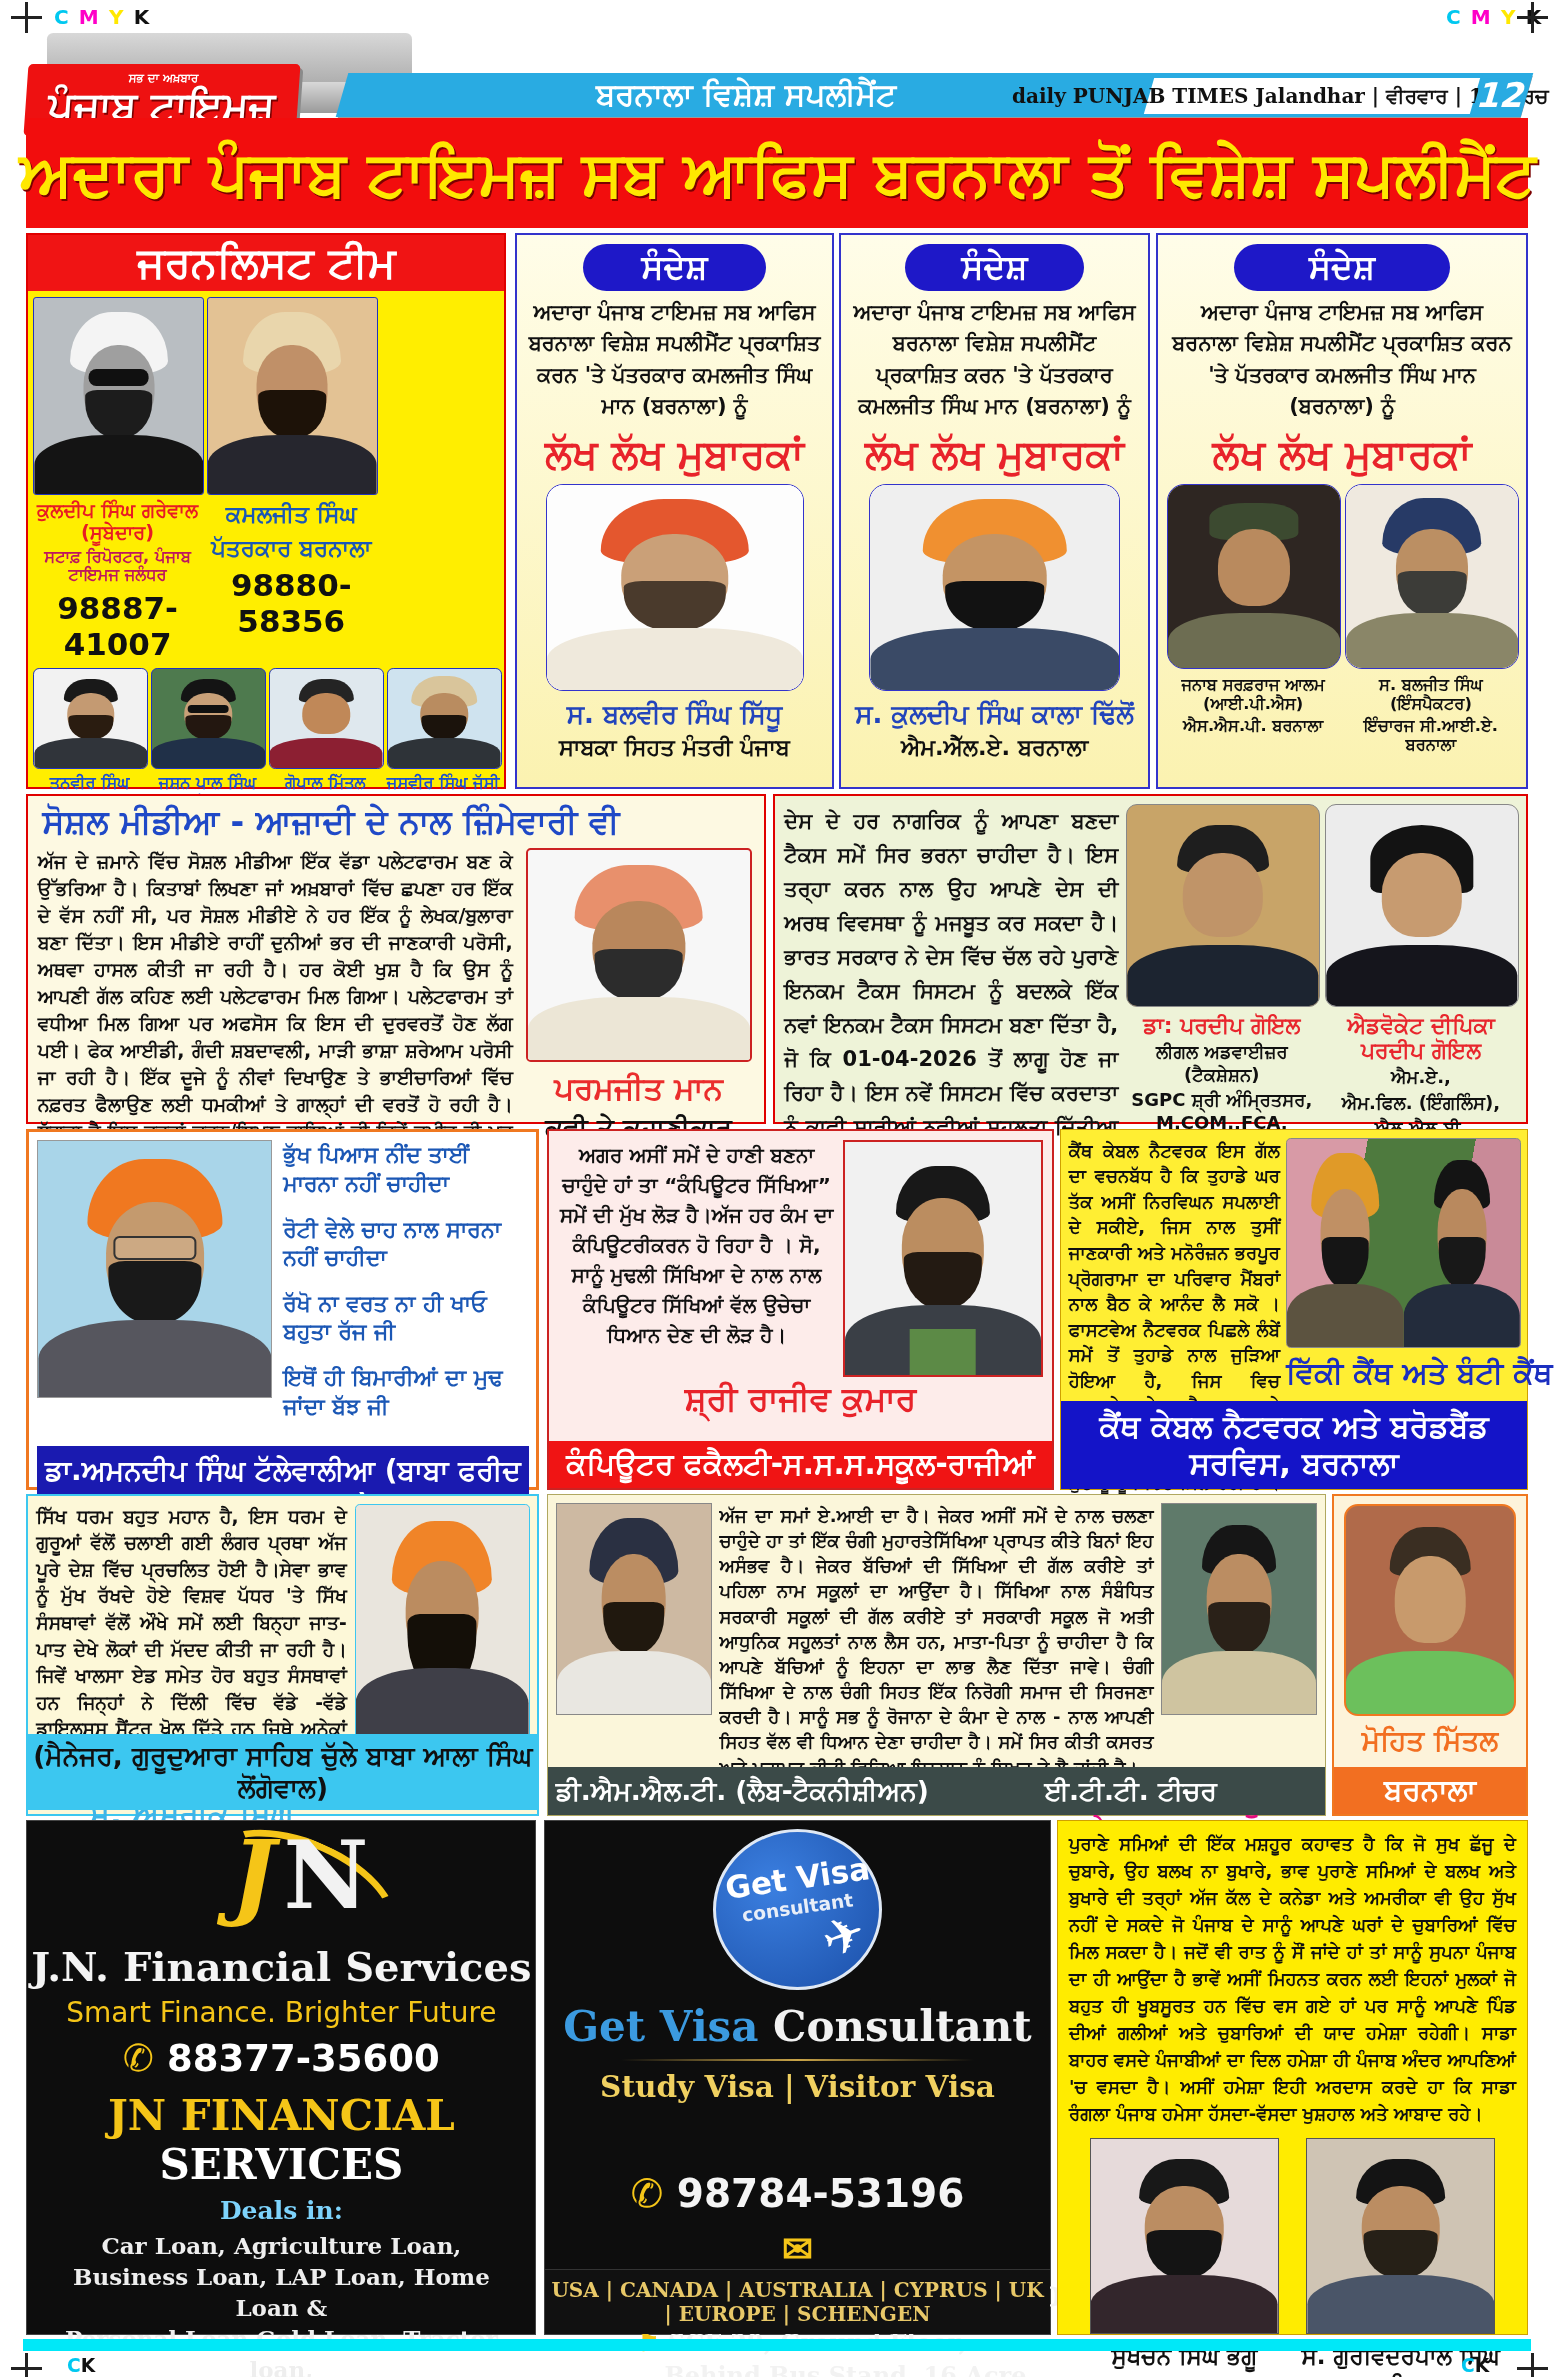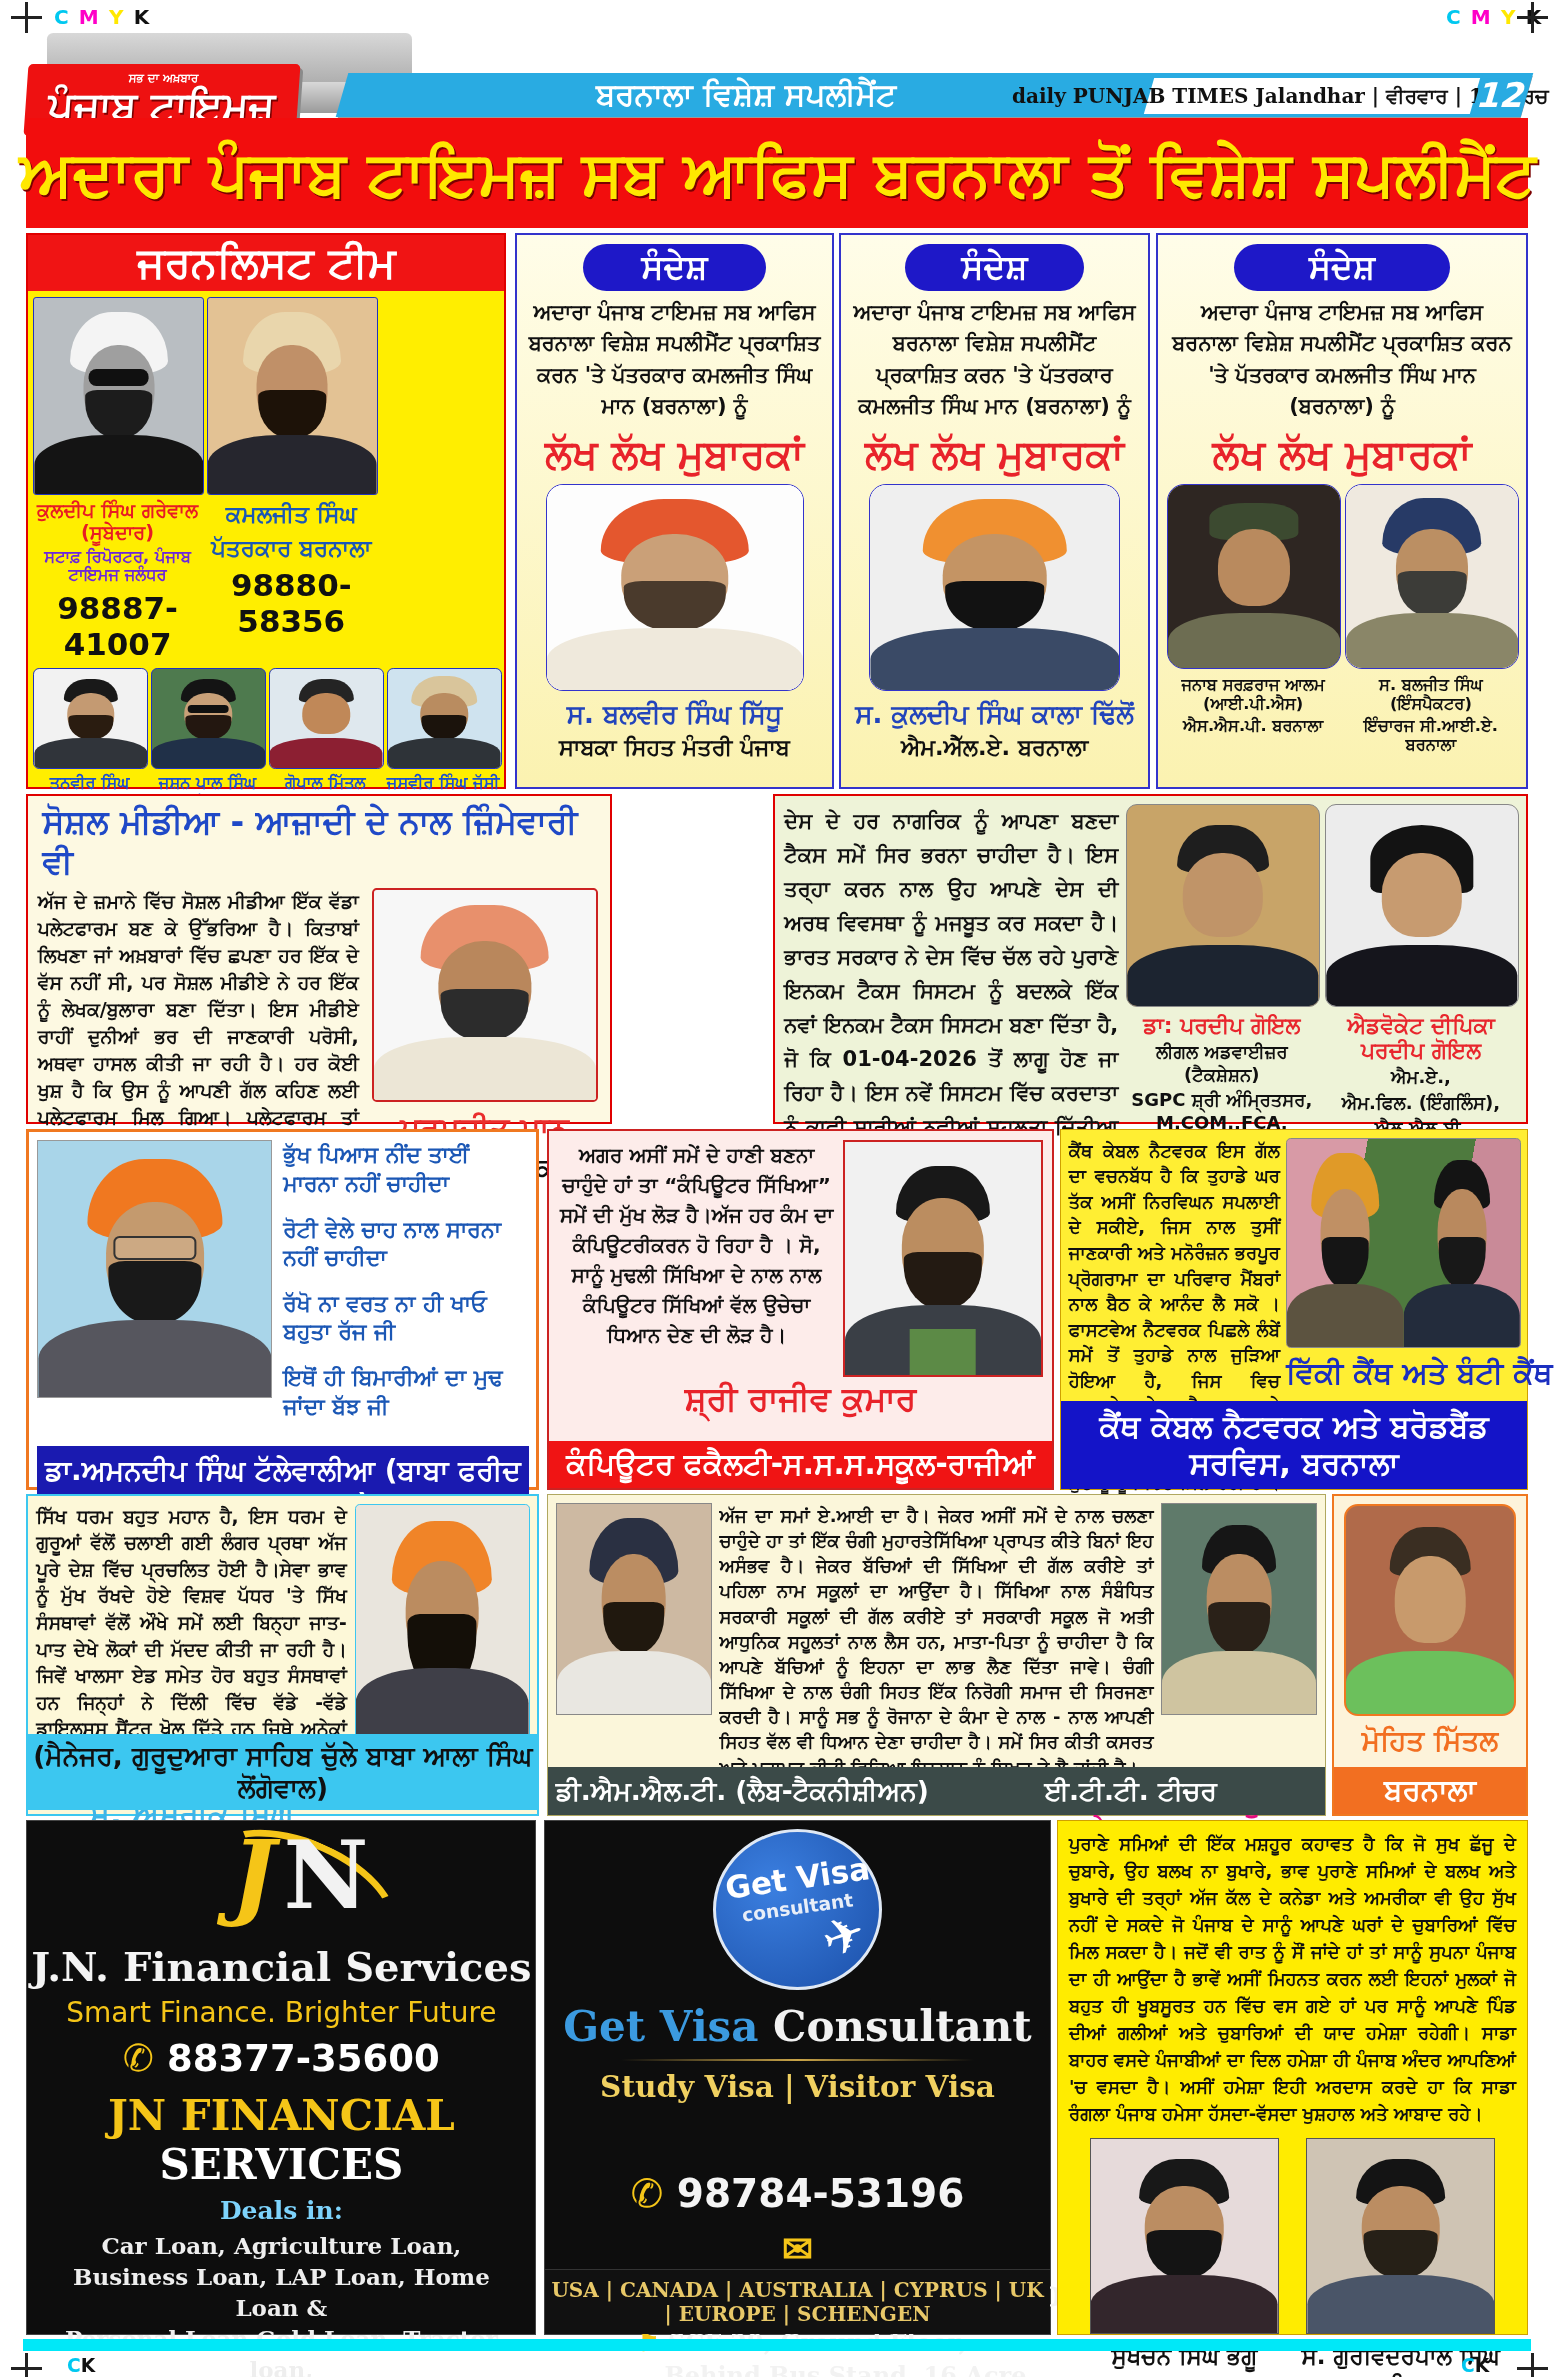--- a/index.html
+++ b/index.html
@@ -61,42 +61,42 @@
   .p-mohit{--pbg:#b06a4a;--tb:#3a2e22;--sk:#c89a6c;--to:#6cc05c;}
   .p-sukhchain{--pbg:#e6dada;--tb:#181818;--sk:#bb8d62;--bd:#141414;--to:#33262c;}
   .p-gurvinder{--pbg:#cfc4b4;--tb:#141414;--sk:#bb8d62;--bd:#262017;--to:#4a5568;}
   
   .jt{left:26.4px;top:233px;width:480px;height:556px;background:#ffee00;border:2.3px solid #e00000;}
   .jt-title{background:#f01414;color:#fff;font-size:42px;font-weight:bold;text-align:center;height:56px;line-height:56px;}
   .jt-top{display:flex;padding:6.2px 4.7px 0 4.7px;gap:4.7px;}
   .jt-col{width:169px;text-align:center;}
   .jt-col .ph{width:100%;height:196px;border:1.6px solid #2233bb;border-radius:3.1px;}
   .jt-name-red{color:#e81c24;font-size:19.4px;font-weight:bold;line-height:1.15;margin-top:4.7px;}
-  .jt-role{color:#6d28d9;font-size:16.3px;font-weight:bold;line-height:1.15;margin-top:3.1px;}
+  .jt-role{color:#be185d;font-size:16.3px;font-weight:bold;line-height:1.15;margin-top:3.1px;}
   .jt-phone{color:#111;font-size:31px;font-weight:bold;margin-top:4.7px;font-family:"DejaVu Sans",sans-serif;}
   .jt-mid{flex:1;color:#101010;font-size:21px;font-weight:bold;text-align:center;line-height:1.55;padding-top:3.1px;}
   .jt-name-blue{color:#1b57b5;font-size:23px;font-weight:bold;line-height:1.2;margin-top:6.2px;}
   .jt-row4{display:flex;gap:4.7px;padding:6.2px 4.7px;}
   .jt-m{flex:1;text-align:center;}
   .jt-m .ph{width:100%;height:99px;border:1.6px solid #2233bb;border-radius:6.2px;}
   .jt-m .n{color:#1a4fd0;font-size:16.3px;font-weight:bold;line-height:1.2;margin-top:3.9px;}
   
   .sd{background:linear-gradient(#fffde9,#fbf2b0);border:2.3px solid #3333cc;padding:7.8px 9.3px;text-align:center;}
   .sd-badge{margin:1.6px auto 6.2px auto;width:62%;background:#1e18c8;color:#fff;font-size:33px;font-weight:bold;border-radius:34px;padding:3.1px 0;}
   .sd-body{color:#101010;font-size:21px;font-weight:bold;line-height:1.5;}
   .sd-greet{color:#e8232a;font-size:40px;font-weight:bold;margin:7.8px 0 6.2px 0;}
   .sd .frame{border:1.6px solid #3333cc;border-radius:17px;overflow:hidden;background:#fff;}
   .sd-name{color:#2244bb;font-size:26px;font-weight:bold;margin-top:7.8px;line-height:1.2;}
   .sd-role{color:#101010;font-size:22.5px;font-weight:bold;margin-top:4.7px;}
   .sd-duo{display:flex;gap:6.2px;}
   .sd-duo .cell{flex:1;}
   .sd-name-sm{color:#101010;font-size:16.3px;font-weight:bold;margin-top:6.2px;}
   .sd-role-sm{color:#101010;font-size:16.3px;font-weight:bold;margin-top:3.1px;}
   
-  .soc{left:26.4px;top:794px;width:586px;height:330px;background:#fdf9e2;border:2.3px solid #e00000;padding:4.7px 9.3px;}
+  .soc{left:26.4px;top:794px;width:740px;height:330px;background:#fdf9e2;border:2.3px solid #e00000;padding:4.7px 9.3px;}
   .soc-title{color:#1f49c7;font-size:33px;font-weight:bold;margin:1.6px 0 6.2px 4.7px;}
   .soc-flex{display:flex;gap:9.3px;}
   .soc-body{flex:1;color:#101010;font-size:19px;font-weight:600;line-height:1.42;text-align:justify;}
   .soc-right{width:233px;text-align:center;}
   .soc-right .ph{width:222px;height:210px;border:2.3px solid #cc2222;border-radius:4.7px;margin:0 auto;}
   .soc-author{color:#ea2d2c;font-size:31px;font-weight:bold;margin-top:7.8px;}
   .soc-role{color:#101010;font-size:26.4px;font-weight:bold;margin-top:4.7px;}
   
   .tax{left:773px;top:794px;width:755px;height:330px;background:#eef3d8;border:2.3px solid #e00000;padding:7.8px 9.3px;display:flex;gap:7.8px;}
   .tax-body{width:334px;color:#101010;font-size:21px;font-weight:600;line-height:1.62;text-align:justify;}

